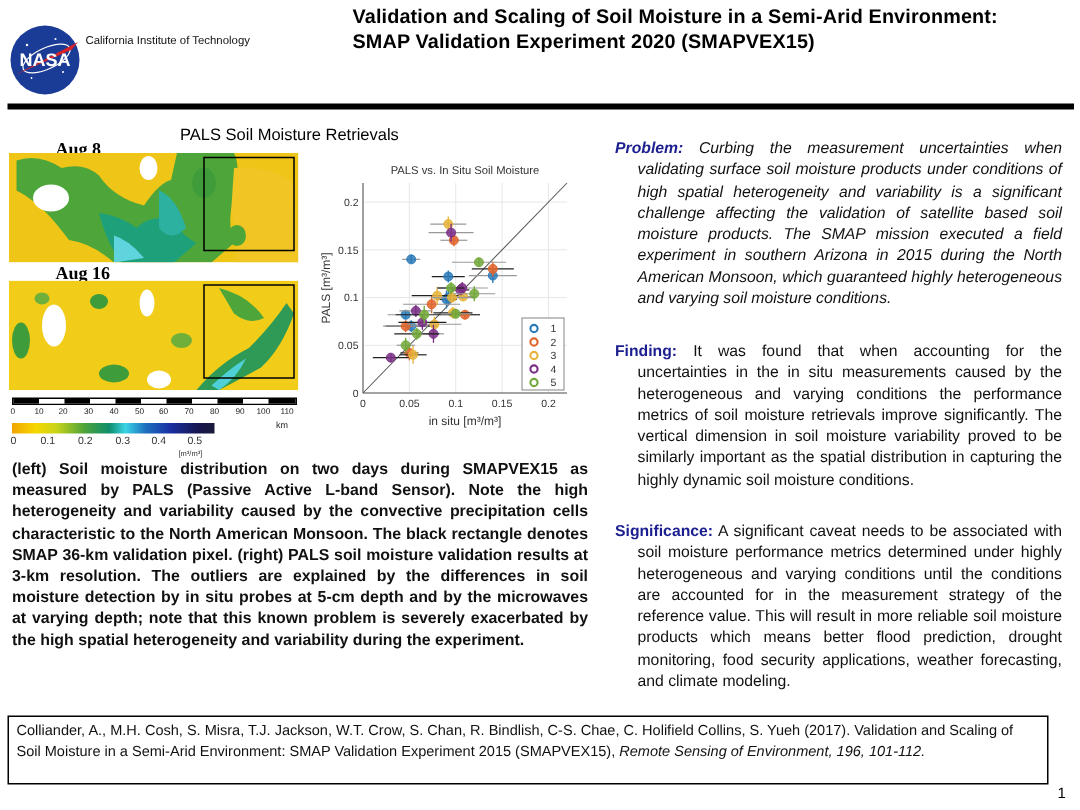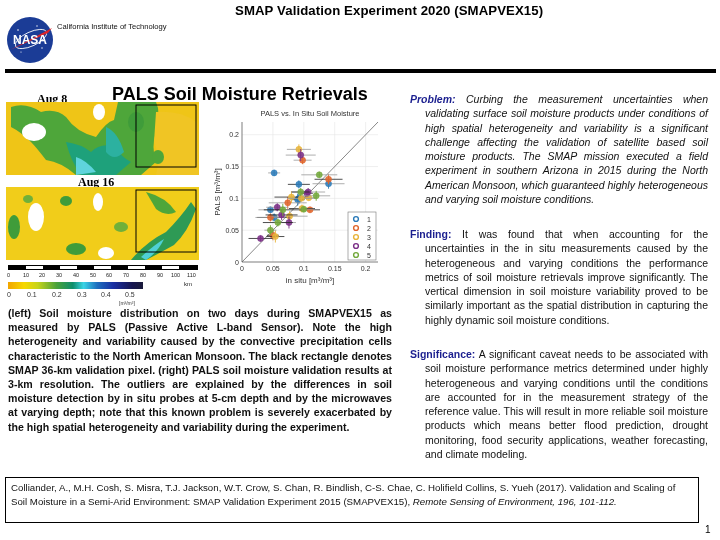--- a/index.html
+++ b/index.html
@@ -5,21 +5,21 @@
   html, body { margin:0; padding:0; }
   body { width:720px; height:540px; background:#ffffff; position:relative; overflow:hidden;
          font-family:"Liberation Sans", sans-serif; color:#000; }
   .abs { position:absolute; }
   
   .nasa-logo { left:4px; top:14px; width:52px; height:52px; }
   .inst { left:57px; top:22px; font-size:7.6px; line-height:10.5px; color:#111; }
   .title { left:235px; top:2px; font-size:13.2px; font-weight:bold; line-height:17px; color:#000; letter-spacing:0.1px; }
   .rule { left:5px; top:69px; width:711px; height:4px; background:#000; }
   
-  .fig-title { left:112px; top:84px; font-size:18px; font-weight:bold; }
+  .fig-title { left:120px; top:84px; font-size:11px; font-weight:normal; }
   .day-label { font-family:"Liberation Serif", serif; font-weight:bold; font-size:12px; }
   .map { overflow:hidden; }
   .scalebar { left:8px; top:265px; width:190px; height:5px; border:1px solid #000; box-sizing:border-box; }
   .scalebar span { display:block; float:left; height:100%; }
   .tick-lbl { font-size:5.5px; color:#222; }
   .colorbar { left:8px; top:282px; width:135px; height:7px;
     background:linear-gradient(to right,#f2a500 0%,#f6d800 12%,#c7d41a 22%,#4aa23a 36%,#0e8e6c 48%,#3ad4e6 56%,#1d6fbf 66%,#1a2fa3 78%,#161650 92%,#1a1a3a 100%); }
   .cb-lbl { font-size:7px; color:#333; }
   
   .scatter { left:200px; top:100px; width:200px; height:200px; }
@@ -48,20 +48,21 @@
       <circle cx="17" cy="38" r="0.6" fill="#fff"></circle>
     <ellipse cx="27" cy="25" rx="17" ry="7" fill="none" stroke="#fff" stroke-width="0.8" transform="rotate(-25 27 25)"></ellipse>
     <path d="M6 36 L48 14 L44 19 Z" fill="#d8232a"></path>
     <text x="26" y="30" text-anchor="middle" font-family="Liberation Sans, sans-serif" font-weight="bold" font-size="12" fill="#fff">NASA</text>
   </svg>
 </div>
 <div class="abs inst">
   <div>California Institute of Technology</div>
 </div>
 <div class="abs title">
+  <div>Validation and Scaling of Soil Moisture in a Semi-Arid Environment:</div>
   <div>SMAP Validation Experiment 2020 (SMAPVEX15)</div>
 </div>
 <div class="abs rule"></div>
 
 <div class="abs fig-title">PALS Soil Moisture Retrievals</div>
 
 <div class="abs day-label" style="left:37px;top:92px;">Aug 8</div>
 <div class="abs map" style="left:6px;top:102px;width:193px;height:73px;">
   <svg width="193" height="73" viewBox="0 0 193 73">
     <rect width="193" height="73" fill="#f1cd1a"></rect>
@@ -72,21 +73,21 @@
     <path d="M100 25 Q112 30 118 50 Q108 60 100 50 Z" fill="#2cb1a0"></path>
     <ellipse cx="28" cy="30" rx="12" ry="9" fill="#ffffff"></ellipse>
     <ellipse cx="93" cy="10" rx="6" ry="8" fill="#ffffff"></ellipse>
     <path d="M150 10 Q175 8 190 20 L193 73 L150 73 Q155 55 148 40 Z" fill="#f0c524"></path>
     <ellipse cx="152" cy="55" rx="6" ry="7" fill="#4ea63a"></ellipse>
     <ellipse cx="130" cy="20" rx="8" ry="10" fill="#3f9c3a"></ellipse>
     <rect x="130" y="3" width="60" height="62" fill="none" stroke="#000" stroke-width="1"></rect>
   </svg>
 </div>
 
-<div class="abs day-label" style="left:37px;top:175px;margin-left:41px;">Aug 16</div>
+<div class="abs day-label" style="left:37px;top:175px;">Aug 16</div>
 <div class="abs map" style="left:6px;top:187px;width:193px;height:73px;">
   <svg width="193" height="73" viewBox="0 0 193 73">
     <rect width="193" height="73" fill="#f1cd1a"></rect>
     <ellipse cx="30" cy="30" rx="8" ry="14" fill="#ffffff"></ellipse>
     <ellipse cx="92" cy="15" rx="5" ry="9" fill="#ffffff"></ellipse>
     <ellipse cx="100" cy="66" rx="8" ry="6" fill="#ffffff"></ellipse>
     <ellipse cx="8" cy="40" rx="6" ry="12" fill="#3f9c3a"></ellipse>
     <ellipse cx="60" cy="14" rx="6" ry="5" fill="#3f9c3a"></ellipse>
     <ellipse cx="22" cy="12" rx="5" ry="4" fill="#6fb03a"></ellipse>
     <ellipse cx="70" cy="62" rx="10" ry="6" fill="#3f9c3a"></ellipse>

